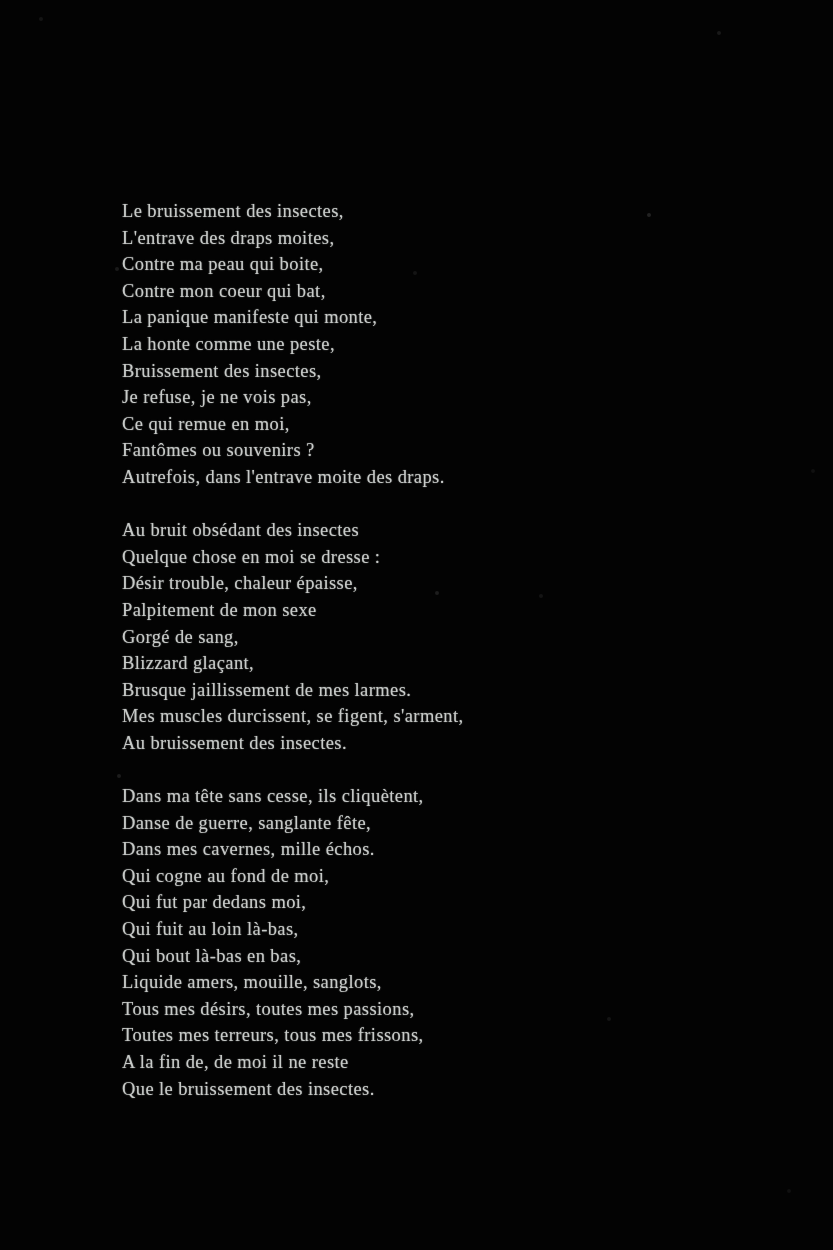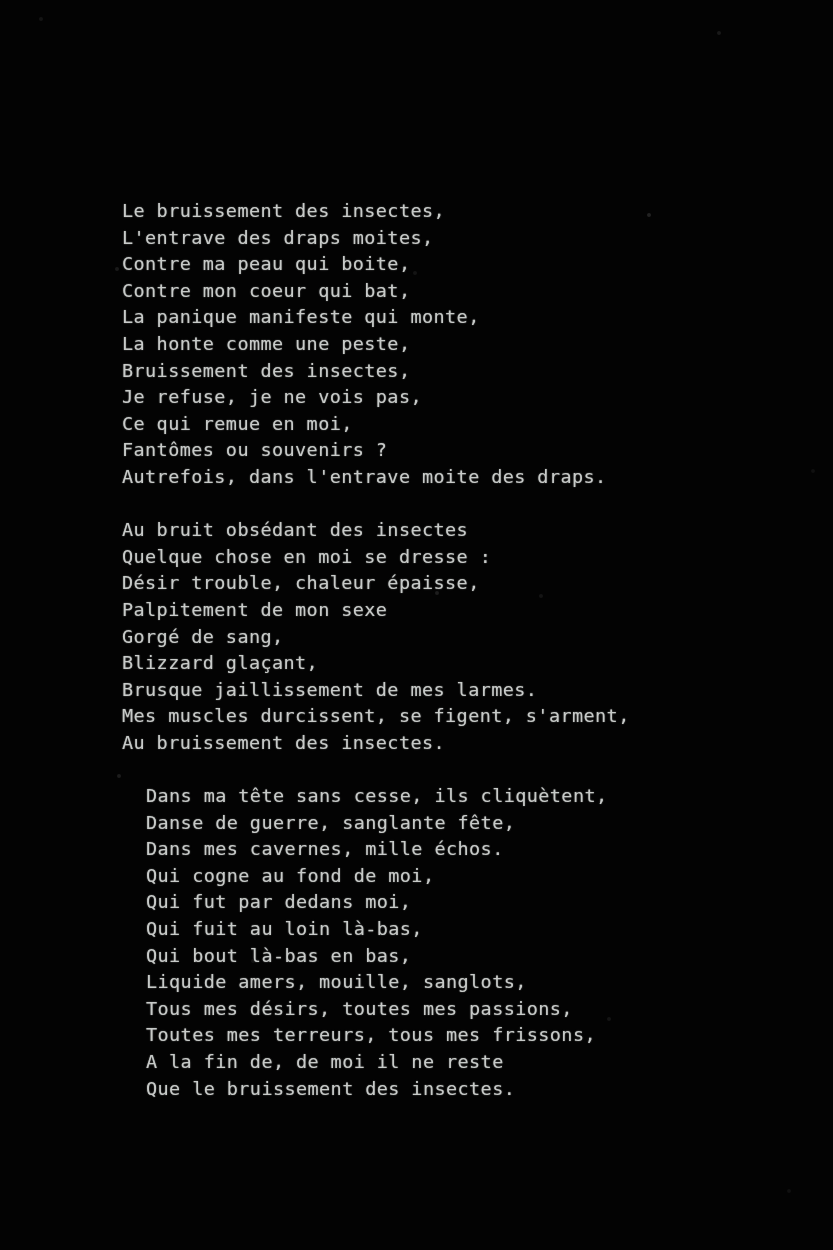--- a/index.html
+++ b/index.html
@@ -44,25 +44,25 @@
     line-height: 26.6px;
     letter-spacing: 0.4px;
     white-space: pre;
     text-shadow: 0 0 1.5px rgba(225,228,226,0.55);
   }
   .stanza {
     margin: 0 0 26.6px 0;
   }
   .stanza:last-child {
     margin-bottom: 0;
-    margin-left: 24px;
   }
   .line {
     margin: 0;
     padding: 0;
+    font-family: Liberation Serif, serif;
   }
 </style>
 </head>
 <body>
 
 <div class="grain"></div>
 
 <main>
   <section class="poem" id="poem"><div class="stanza"><p class="line">Le bruissement des insectes,</p><p class="line">L'entrave des draps moites,</p><p class="line">Contre ma peau qui boite,</p><p class="line">Contre mon coeur qui bat,</p><p class="line">La panique manifeste qui monte,</p><p class="line">La honte comme une peste,</p><p class="line">Bruissement des insectes,</p><p class="line">Je refuse, je ne vois pas,</p><p class="line">Ce qui remue en moi,</p><p class="line">Fantômes ou souvenirs ?</p><p class="line">Autrefois, dans l'entrave moite des draps.</p></div><div class="stanza"><p class="line">Au bruit obsédant des insectes</p><p class="line">Quelque chose en moi se dresse :</p><p class="line">Désir trouble, chaleur épaisse,</p><p class="line">Palpitement de mon sexe</p><p class="line">Gorgé de sang,</p><p class="line">Blizzard glaçant,</p><p class="line">Brusque jaillissement de mes larmes.</p><p class="line">Mes muscles durcissent, se figent, s'arment,</p><p class="line">Au bruissement des insectes.</p></div><div class="stanza"><p class="line">Dans ma tête sans cesse, ils cliquètent,</p><p class="line">Danse de guerre, sanglante fête,</p><p class="line">Dans mes cavernes, mille échos.</p><p class="line">Qui cogne au fond de moi,</p><p class="line">Qui fut par dedans moi,</p><p class="line">Qui fuit au loin là-bas,</p><p class="line">Qui bout là-bas en bas,</p><p class="line">Liquide amers, mouille, sanglots,</p><p class="line">Tous mes désirs, toutes mes passions,</p><p class="line">Toutes mes terreurs, tous mes frissons,</p><p class="line">A la fin de, de moi il ne reste</p><p class="line">Que le bruissement des insectes.</p></div></section>
 </main>

